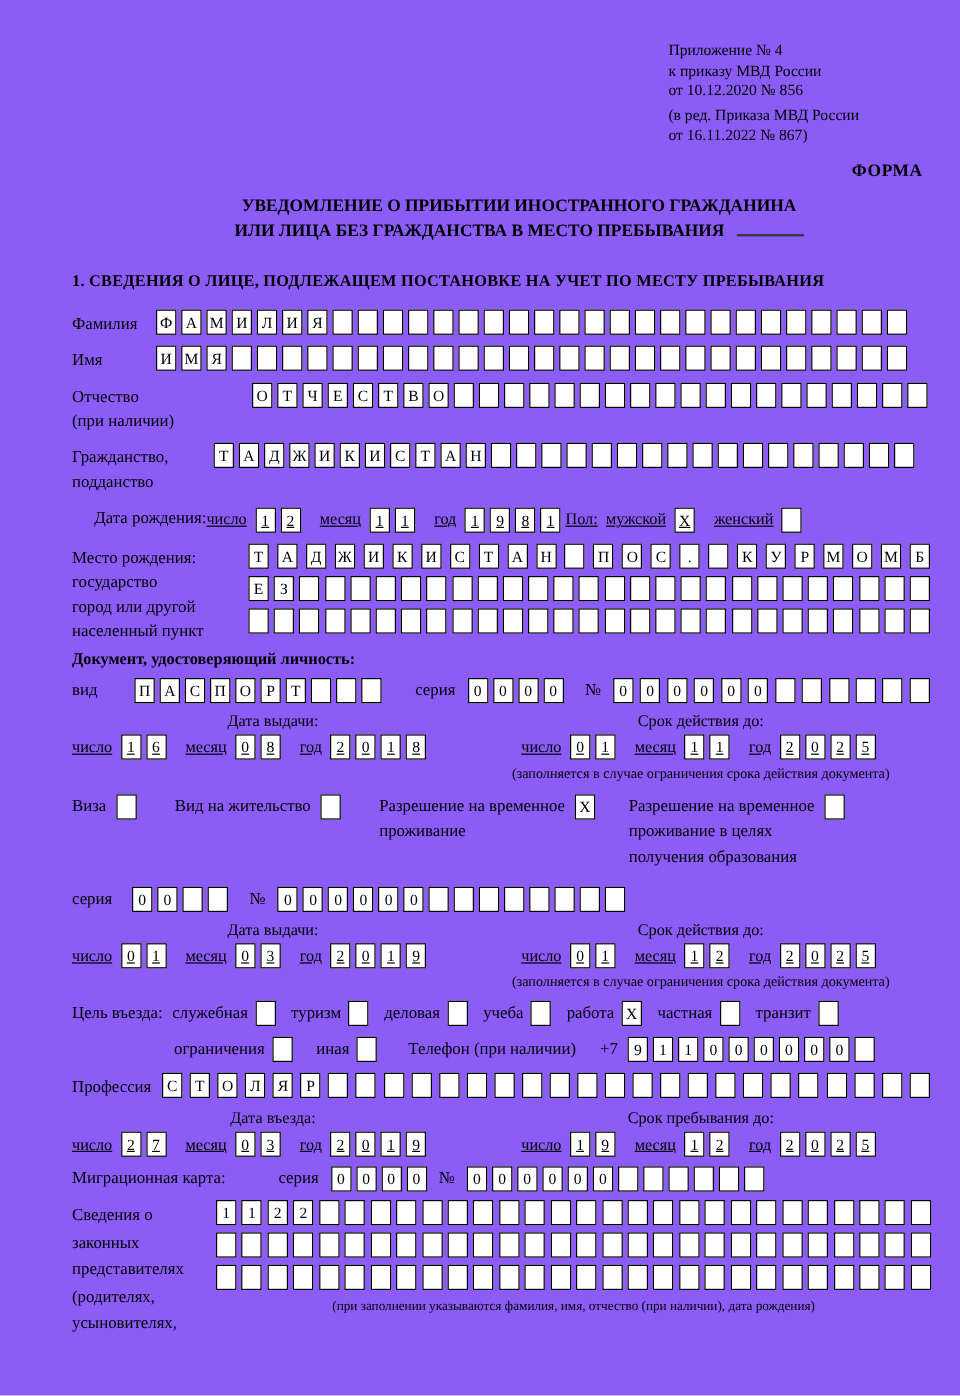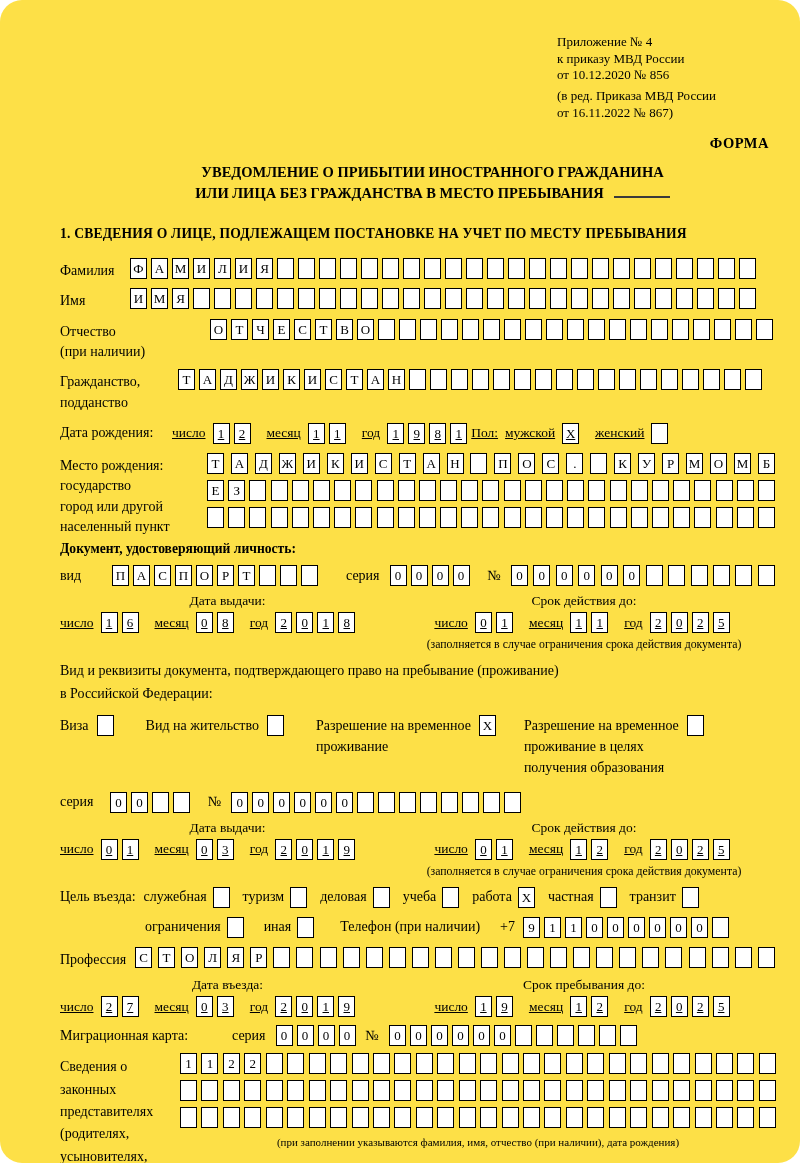--- a/index.html
+++ b/index.html
@@ -1,18 +1,18 @@
 <!DOCTYPE html>
 <html><head>
 <meta charset="utf-8">
 <style>
   html,body{margin:0;padding:0;background:#fff;}
-  .page{width:800px;height:1163px;background:#fde047;color:#000;
+  .page{width:800px;height:1163px;background:#8b5cf6;color:#000;
         font-family:"Liberation Serif","DejaVu Serif",serif;
-        box-sizing:border-box;padding:34px 25px 10px 60px;overflow:hidden;position:relative;border-radius:22px;}
+        box-sizing:border-box;padding:34px 25px 10px 60px;overflow:hidden;position:relative;}
   .annex{margin-left:auto;width:218px;font-size:13px;line-height:1.28;}
   .annex .gap{height:4px;}
   .forma{ text-align:right;font-weight:bold;font-size:14.5px;margin:14px 6px 10px 0;letter-spacing:.5px;}
   .title{text-align:center;font-weight:bold;font-size:14.5px;line-height:1.45;margin:6px 0 2px 30px;}
   .blank-underline{display:inline-block;width:56px;border-bottom:2px solid #3a3a3a;height:12px;margin-left:10px;}
   .sec-head{font-weight:bold;font-size:13.6px;margin:22px 0 16px 0;letter-spacing:.2px;}
   .frow{display:flex;align-items:flex-start;margin-bottom:7px;font-size:14px;}
   .lbl{flex:none;padding-top:3px;line-height:1.45;}
   .lbl .l2{display:block;}
   .boxes{display:flex;flex:none;}
@@ -207,21 +207,21 @@
         <span class="cell"></span>
         <span class="cell"></span>
         <span class="cell"></span>
         <span class="cell"></span>
         <span class="cell"></span>
         <span class="cell"></span>
         <span class="cell"></span>
       </span>
   </div>
 
-  <div class="frow" style="align-items:center;margin:10px 0 9px 0;">
+  <div class="frow" style="align-items:center;margin:10px 0 9px 0;text-align:right;">
     <span style="width:112px;flex:none;">Дата рождения:</span>
     <span class="dline">
       <span class="dl">число</span>
       <span class="boxes">
           <span class="cell">1</span>
           <span class="cell">2</span>
         </span>
       <span class="dl">месяц</span>
       <span class="boxes">
           <span class="cell">1</span>
@@ -420,24 +420,20 @@
             <span class="cell">2</span>
             <span class="cell">0</span>
             <span class="cell">2</span>
             <span class="cell">5</span>
           </span>
       </div>
       <div class="dnote">(заполняется в случае ограничения срока действия документа)</div>
     </div>
   </div>
 
-  <div class="intro">
-    <div>Вид и реквизиты документа, подтверждающего право на пребывание (проживание)</div>
-    <div>в Российской Федерации:</div>
-  </div>
 
   <div class="optrow">
     <span class="opt" style="margin-right:28px">
       <span class="optlines">
           <span>Виза</span>
         </span>
       <span class="cell"></span>
     </span>
     <span class="opt" style="margin-right:28px">
       <span class="optlines">

